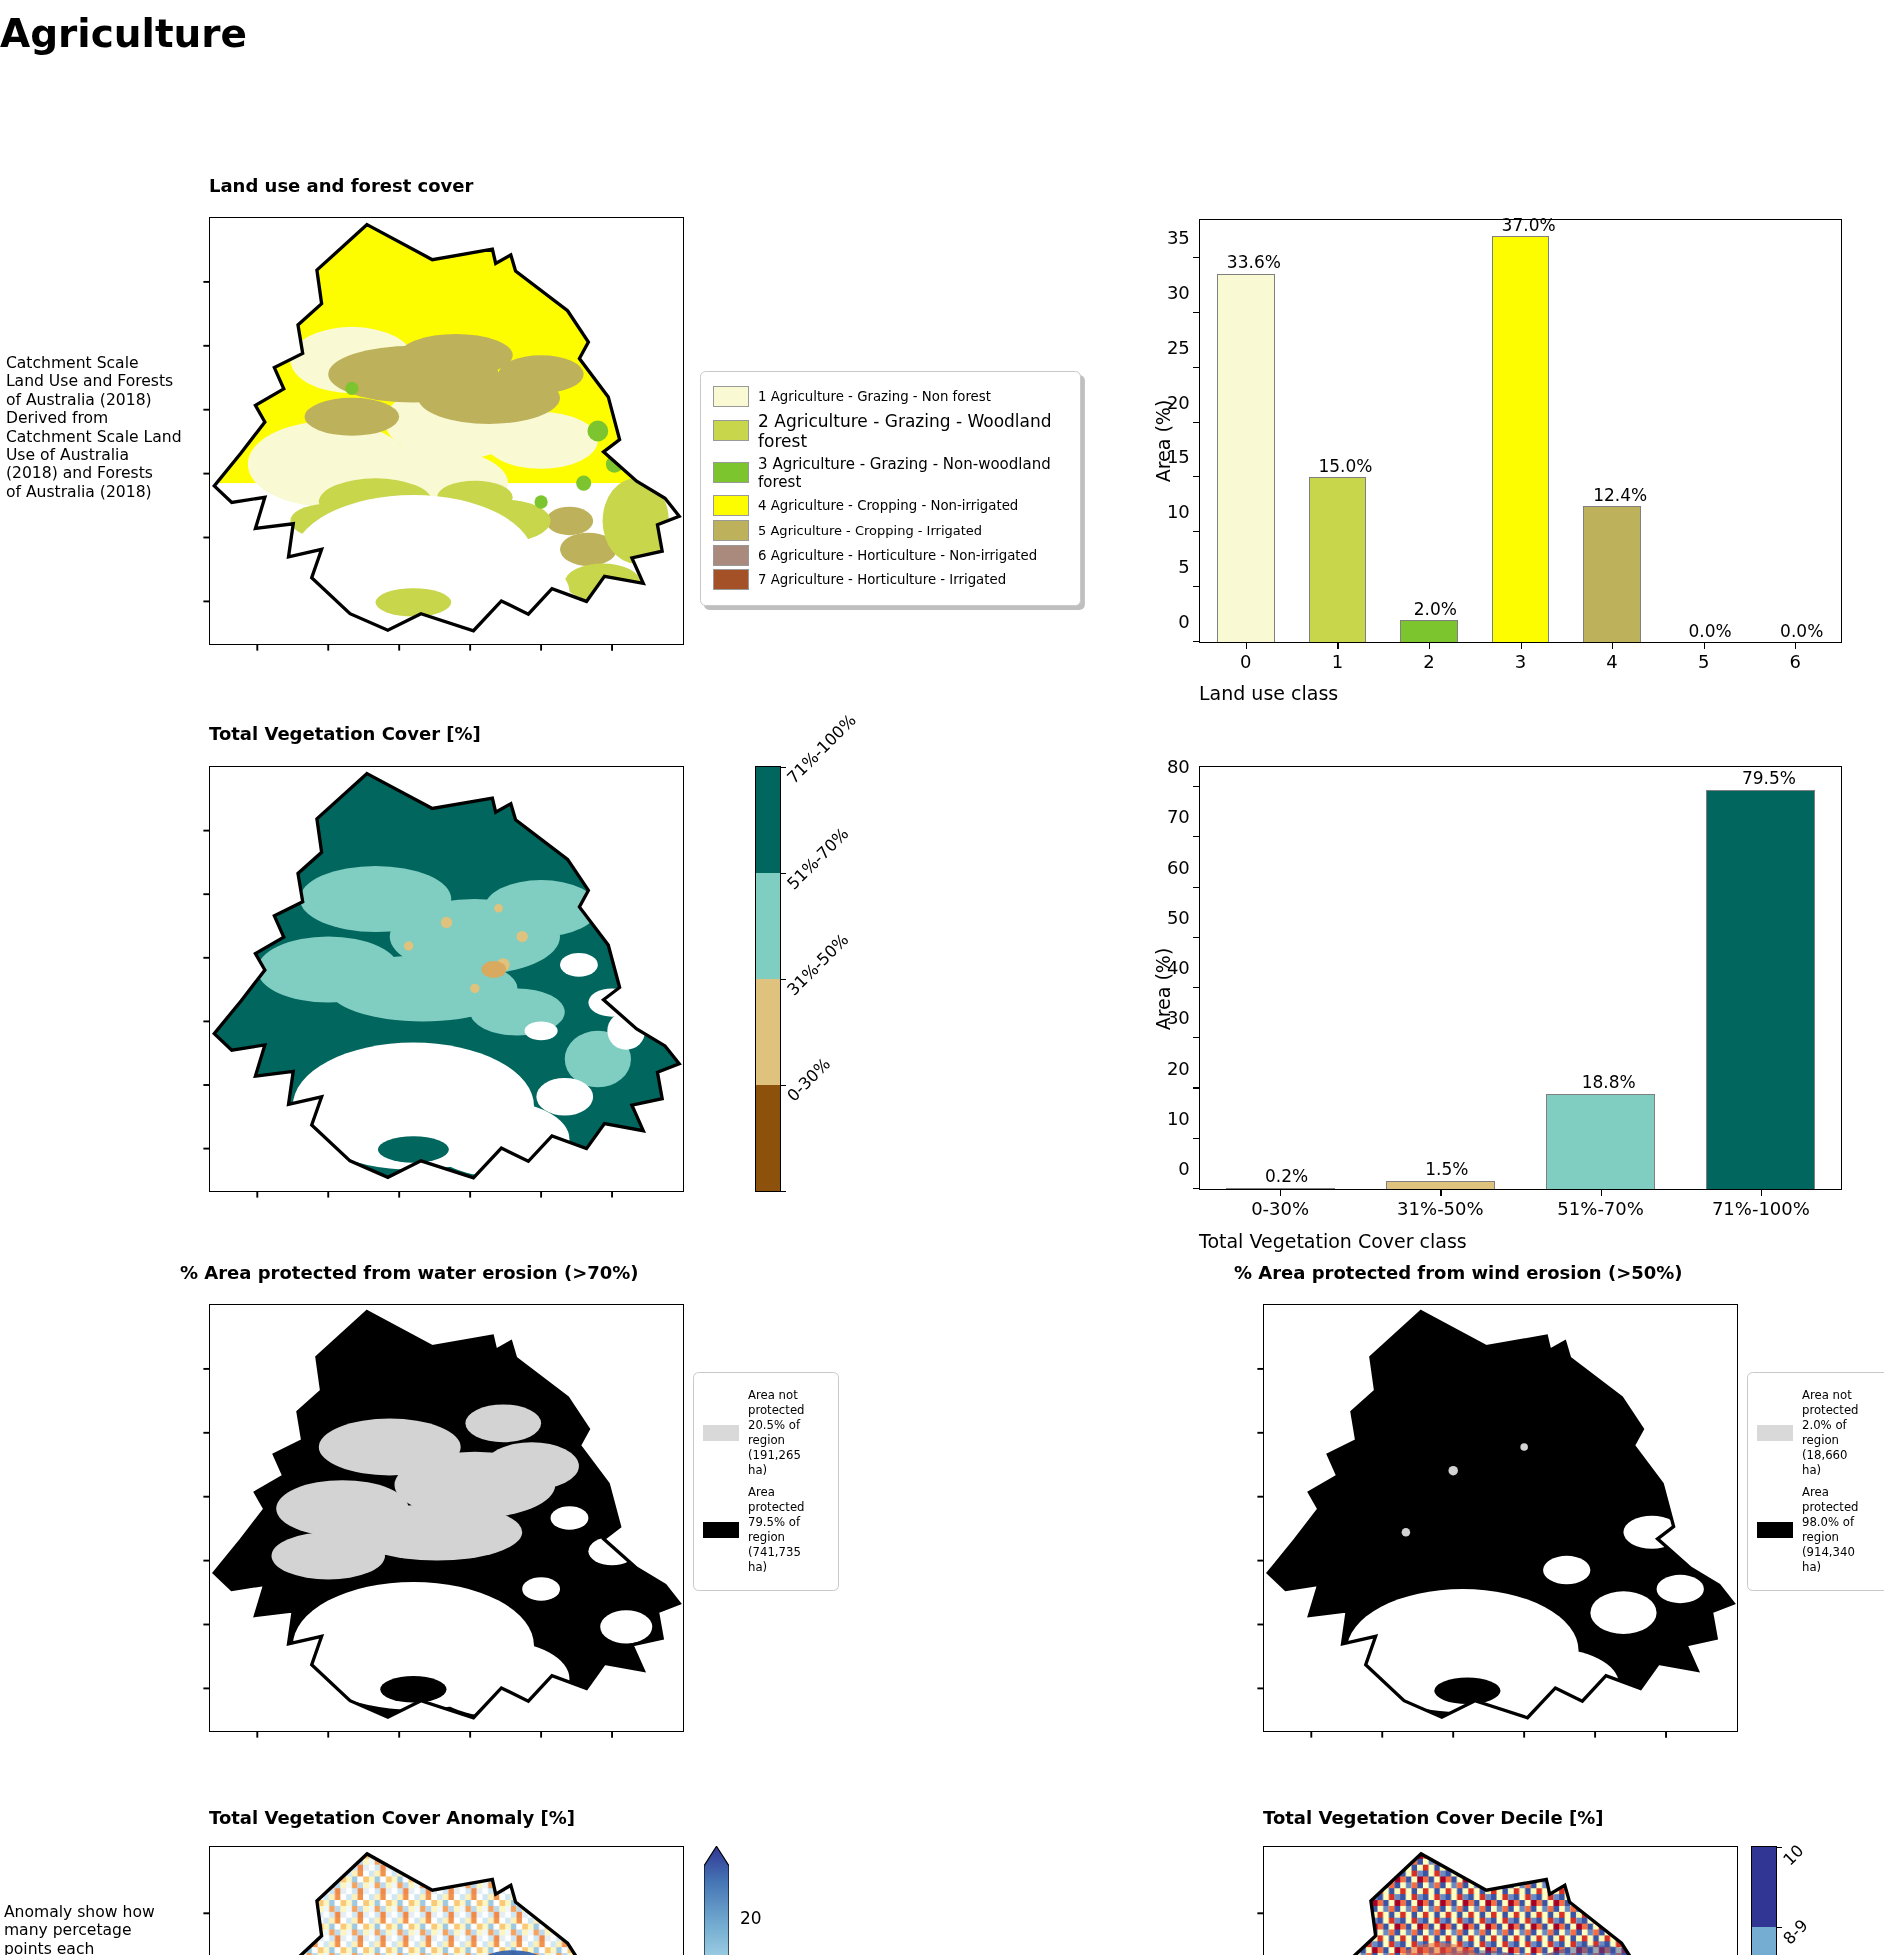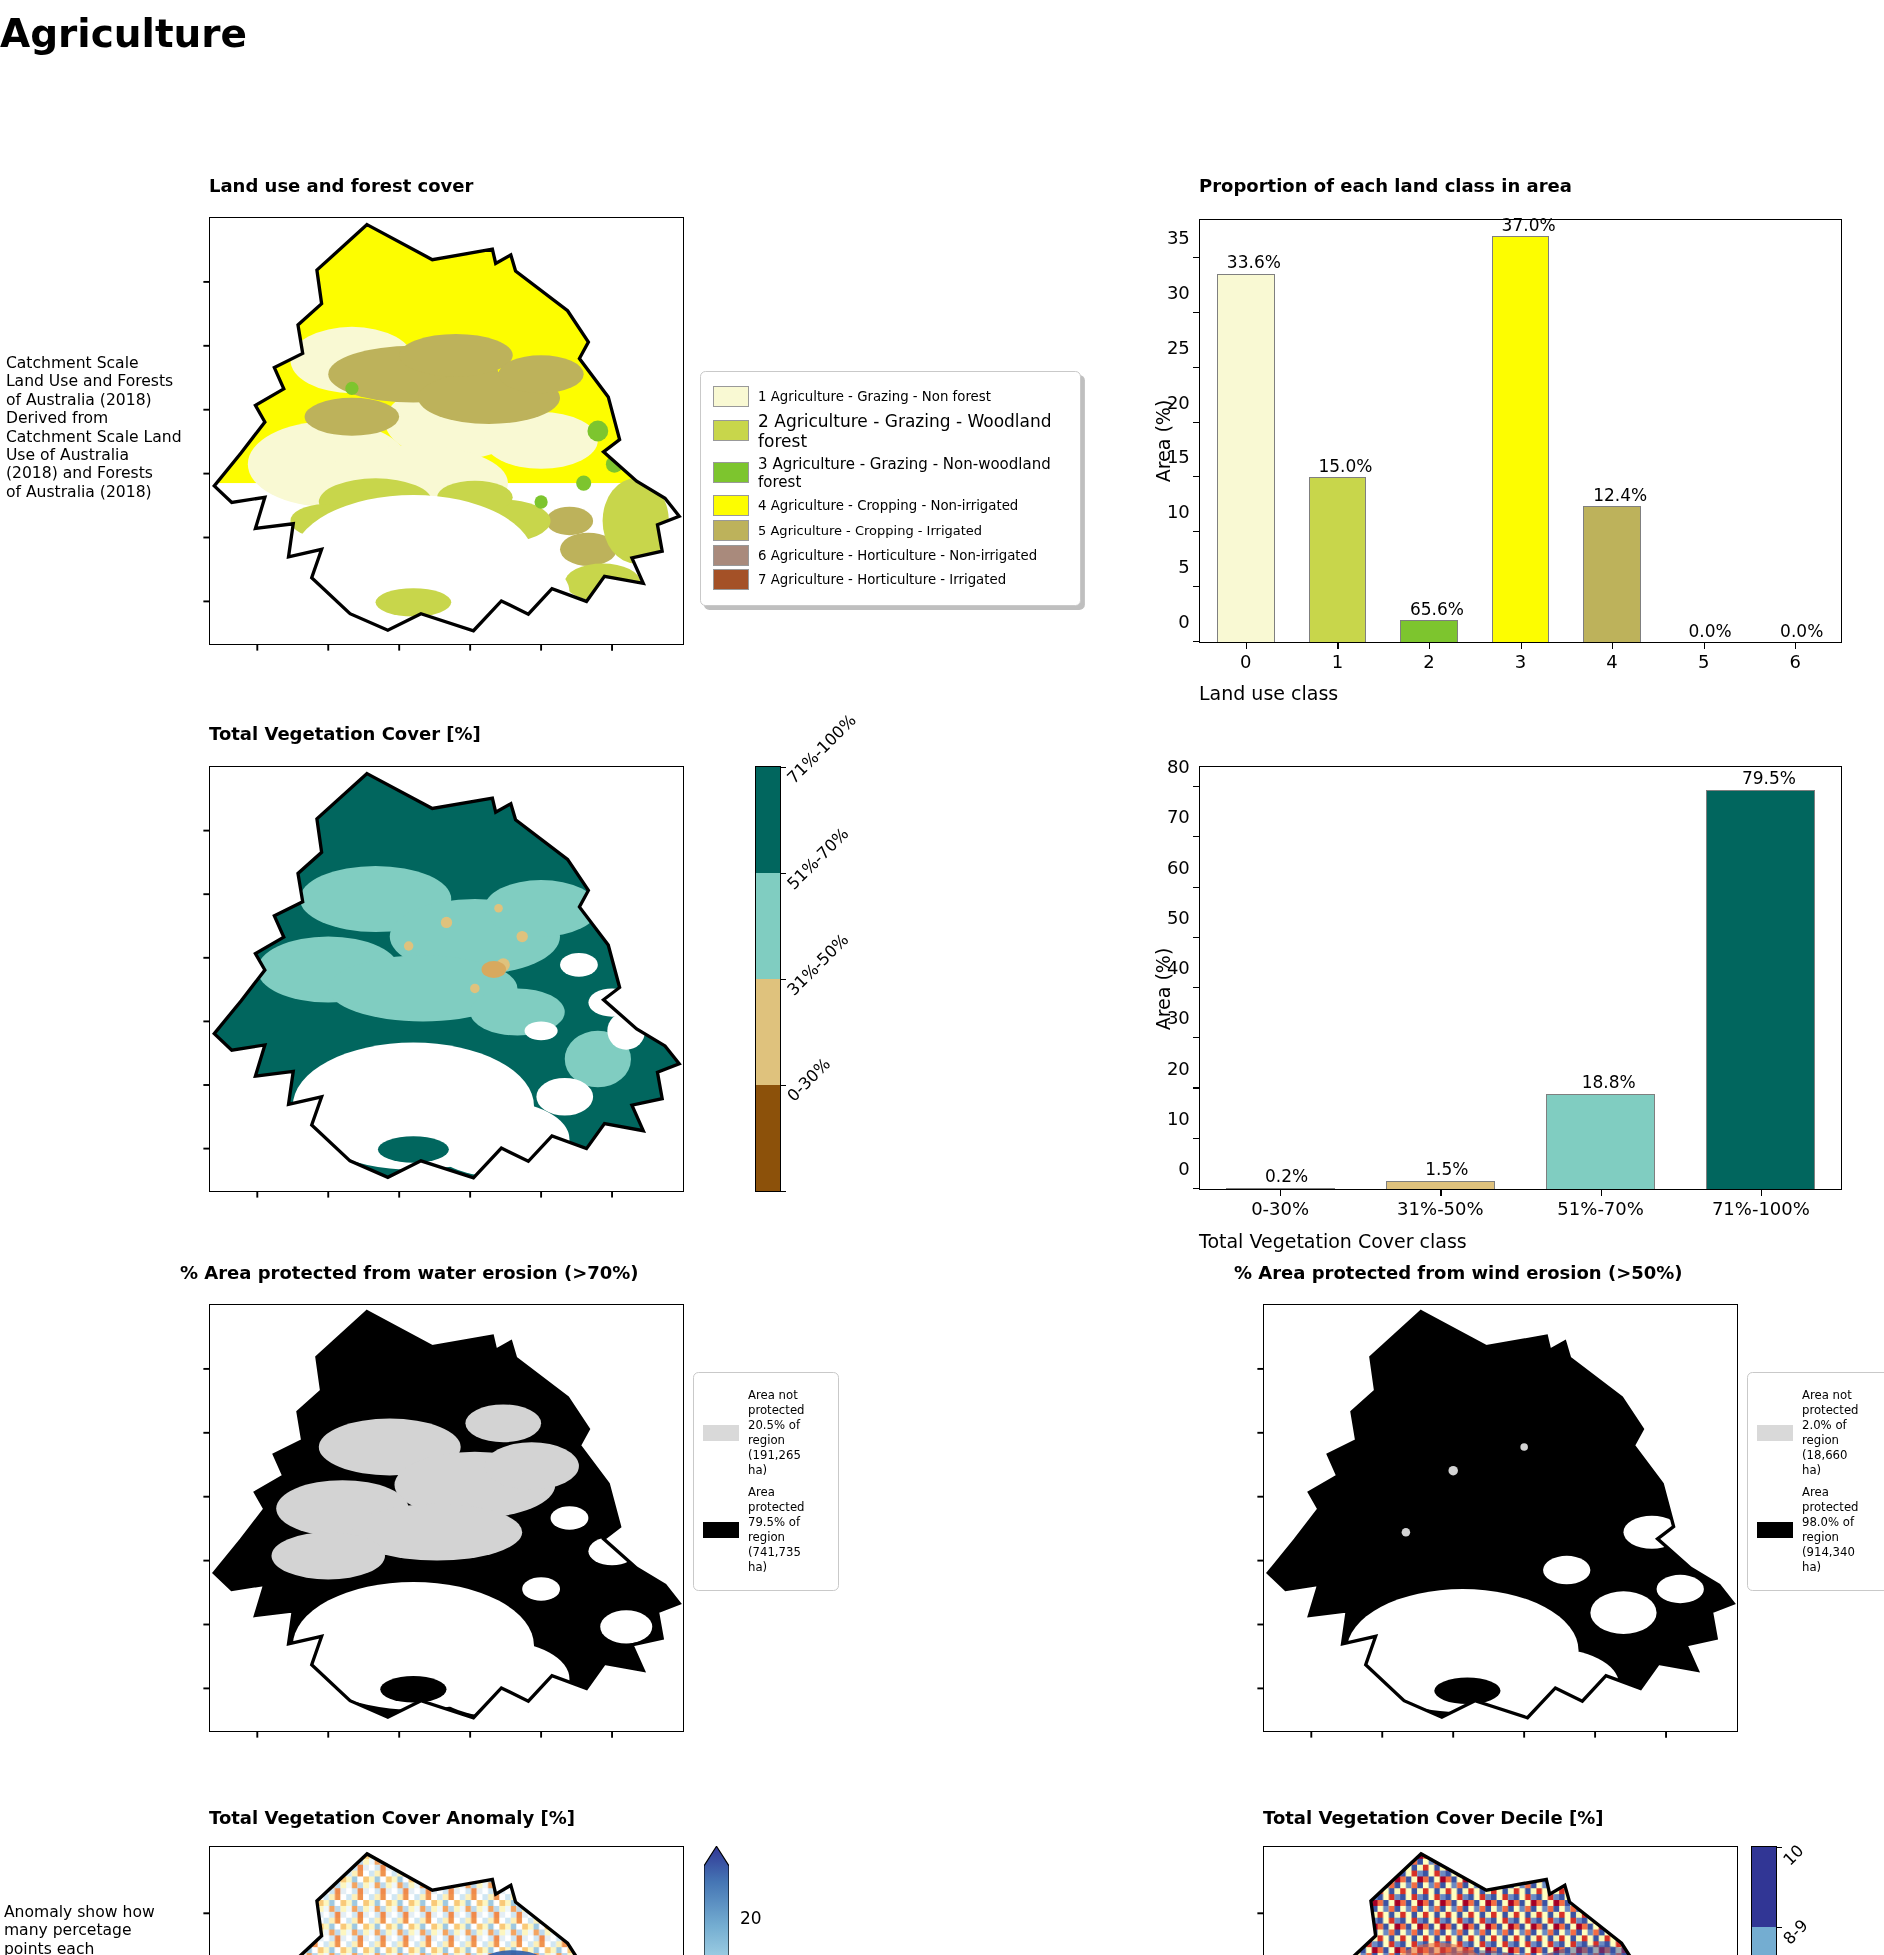--- a/index.html
+++ b/index.html
@@ -179,21 +179,20 @@
     <div class="lurow">
         <span class="luswatch" style="background:#a98a7c"></span>
         <span style="font-size:13.3px">6 Agriculture - Horticulture - Non-irrigated</span>
       </div>
     <div class="lurow">
         <span class="luswatch" style="background:#a45127"></span>
         <span style="font-size:13.3px">7 Agriculture - Horticulture - Irrigated</span>
       </div>
   </div>
 
-  <div class="abs ctr paneltitle" style="left:1199px;top:175px;width:641px;">Proportion of each land class in area</div>
   <div class="abs axlabel ylab" style="left:1122px;top:430px;">Area (%)</div>
 
   <div class="abs plot" style="left:1199px;top:219px;width:641px;height:422px;">
 
     <div class="ytick" style="bottom:0%">0</div>
       <div class="ytickmark" style="bottom:0%"></div>
     <div class="ytick" style="bottom:13%">5</div>
       <div class="ytickmark" style="bottom:13%"></div>
     <div class="ytick" style="bottom:26%">10</div>
       <div class="ytickmark" style="bottom:26%"></div>
@@ -209,21 +208,21 @@
       <div class="ytickmark" style="bottom:90.9%"></div>
 
     <div class="bar" style="left:2.64%;width:9%;height:87.3%;background:#f9f9d3"></div>
     <div class="bar" style="left:16.93%;width:9%;height:39.0%;background:#c8d64b"></div>
     <div class="bar" style="left:31.21%;width:9%;height:5.2%;background:#7dc52e"></div>
     <div class="bar" style="left:45.50%;width:9%;height:96.1%;background:#fdfd00"></div>
     <div class="bar" style="left:59.79%;width:9%;height:32.2%;background:#bdb25b"></div>
 
     <div class="barlabel" style="left:7.14%;bottom:87.6%">33.6%</div>
     <div class="barlabel" style="left:21.43%;bottom:39.3%">15.0%</div>
-    <div class="barlabel" style="left:35.71%;bottom:5.5%">65.6%</div>
+    <div class="barlabel" style="left:35.71%;bottom:5.5%">2.0%</div>
     <div class="barlabel" style="left:50.00%;bottom:96.4%">37.0%</div>
     <div class="barlabel" style="left:64.29%;bottom:32.5%">12.4%</div>
     <div class="barlabel" style="left:78.57%;bottom:0.3%">0.0%</div>
     <div class="barlabel" style="left:92.86%;bottom:0.3%">0.0%</div>
 
     <div class="xtickmark" style="left:7.14%"></div>
       <div class="xtick" style="left:7.14%">0</div>
     <div class="xtickmark" style="left:21.43%"></div>
       <div class="xtick" style="left:21.43%">1</div>
     <div class="xtickmark" style="left:35.71%"></div>

